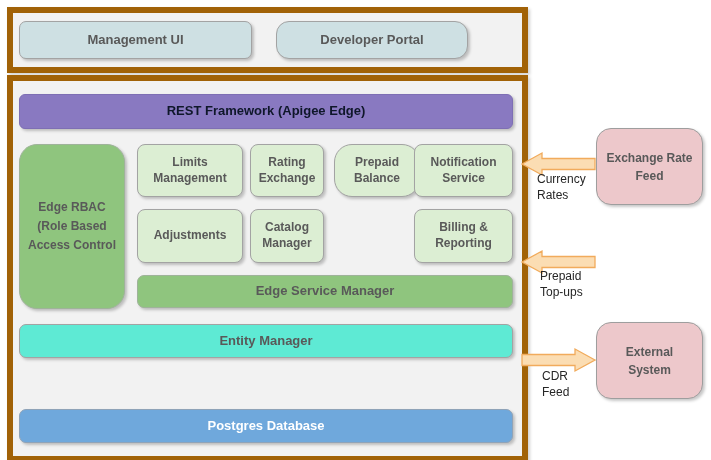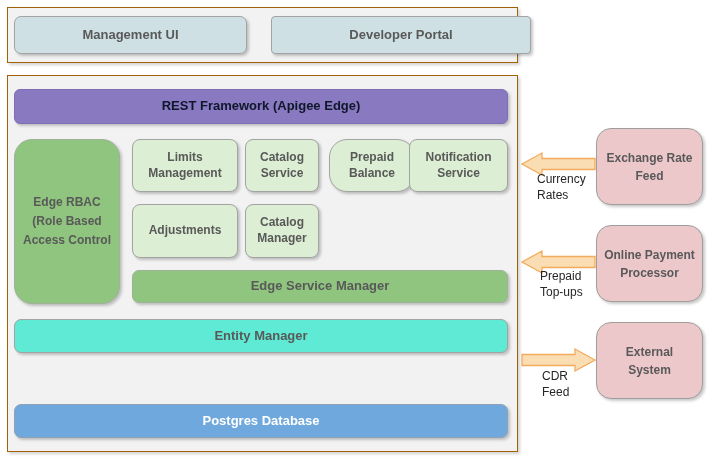--- a/index.html
+++ b/index.html
@@ -1,37 +1,37 @@
 <!DOCTYPE html>
 <html><head>
 <meta charset="utf-8">
 <style>
   html,body{margin:0;padding:0;background:#ffffff;font-family:"Liberation Sans","DejaVu Sans",sans-serif;}
   .canvas{position:relative;width:711px;height:460px;background:#ffffff;overflow:hidden;}
 
-  .panel{position:absolute;background:#F2F2F2;border:1px solid #a16207;box-shadow:2px 2px 3px rgba(0,0,0,0.18);}
+  .panel{position:absolute;background:#F2F2F2;border:6px solid #a16207;box-shadow:2px 2px 3px rgba(0,0,0,0.18);}
   .top-panel{left:7px;top:7px;width:509px;height:54px;}
   .main-panel{left:7px;top:75px;width:509px;height:375px;}
 
   .node{position:absolute;display:flex;align-items:center;justify-content:center;
         text-align:center;font-weight:bold;font-size:12px;color:#595959;
         border:1px solid #A3A3A3;border-radius:8px;box-shadow:2px 2px 3px rgba(0,0,0,0.22);
         line-height:1.3;box-sizing:border-box;padding:2px 6px;}
 
   .teal{background:#CEE0E3;}
   .purple{background:#8979C1;border-color:#7E6FB4;color:#0f172a;}
   .green{background:#8FC57E;border-color:#9FB39A;}
   .lightgreen{background:#DCEED3;}
   .lavender{background:#5eead4;}
   .blue{background:#6FA8DC;border-color:#8FA3B8;color:#ffffff;}
   .pink{background:#EDC8CB;border-color:#9E9E9E;border-radius:15px;line-height:1.5;}
 
   
   .mgmt{left:6px;top:8px;width:233px;height:38px;font-size:13px;border-radius:7px;}
-  .devportal{left:263px;top:8px;width:260px;height:38px;font-size:13px;border-radius:4px;}
+  .devportal{left:263px;top:8px;width:192px;height:38px;font-size:13px;border-radius:13px;}
 
   
   .rest{left:6px;top:13px;width:494px;height:35px;font-size:13px;border-radius:6px;}
   .rbac{left:6px;top:63px;width:106px;height:165px;border-radius:18px;line-height:1.6;}
   .esm{left:124px;top:194px;width:376px;height:33px;font-size:13px;border-radius:7px;}
   .entity{left:6px;top:243px;width:494px;height:34px;font-size:13px;border-radius:7px;}
   .openjpa{left:6px;top:286px;width:494px;height:33px;font-size:13px;border-radius:7px;}
   .postgres{left:6px;top:328px;width:494px;height:34px;font-size:13px;border-radius:7px;}
 
   .row1{top:63px;height:53px;}
@@ -65,34 +65,34 @@
   <div class="panel top-panel">
     <div class="node teal mgmt">Management UI</div>
     <div class="node teal devportal">Developer Portal</div>
   </div>
 
   <div class="panel main-panel">
     <div class="node purple rest">REST Framework (Apigee Edge)</div>
     <div class="node green rbac">Edge RBAC (Role Based Access Control</div>
 
     <div class="node lightgreen row1 col1">Limits Management</div>
-    <div class="node lightgreen row1 col2">Catalog Service</div>
+    <div class="node lightgreen row1 col2">Rating Exchange</div>
     <div class="node lightgreen row1 col3">Prepaid Balance</div>
     <div class="node lightgreen row1 col4">Notification Service</div>
 
     <div class="node lightgreen row2 col1">Adjustments</div>
     <div class="node lightgreen row2 col2">Catalog Manager</div>
+    <div class="node lightgreen row2 col4">Billing &amp; Reporting</div>
 
     <div class="node green esm">Edge Service Manager</div>
     <div class="node lavender entity">Entity Manager</div>
     <div class="node blue postgres">Postgres Database</div>
   </div>
 
   <div class="node pink ext1">Exchange Rate Feed</div>
-  <div class="node pink ext2">Online Payment Processor</div>
   <div class="node pink ext3">External System</div>
 
   <svg class="arrow arr1" viewBox="0 0 75 30">
     <polygon points="1,15 21,4 21,9.5 74,9.5 74,20.5 21,20.5 21,26" fill="#FBDDB3" stroke="#F1AB5C" stroke-width="1.3"></polygon>
   </svg>
   <svg class="arrow arr2" viewBox="0 0 75 30">
     <polygon points="1,15 21,4 21,9.5 74,9.5 74,20.5 21,20.5 21,26" fill="#FBDDB3" stroke="#F1AB5C" stroke-width="1.3"></polygon>
   </svg>
   <svg class="arrow arr3" viewBox="0 0 75 30">
     <polygon points="74,15 54,4 54,9.5 1,9.5 1,20.5 54,20.5 54,26" fill="#FBDDB3" stroke="#F1AB5C" stroke-width="1.3"></polygon>

